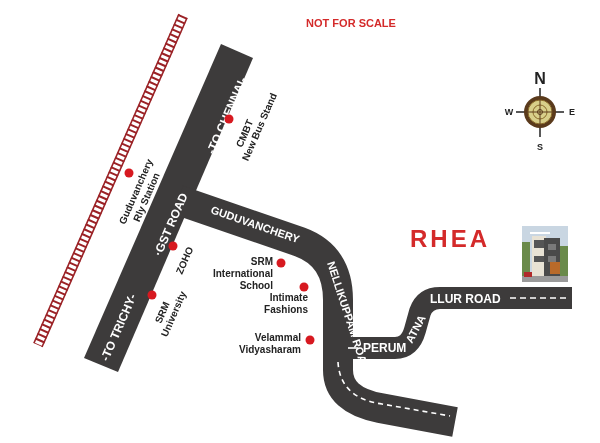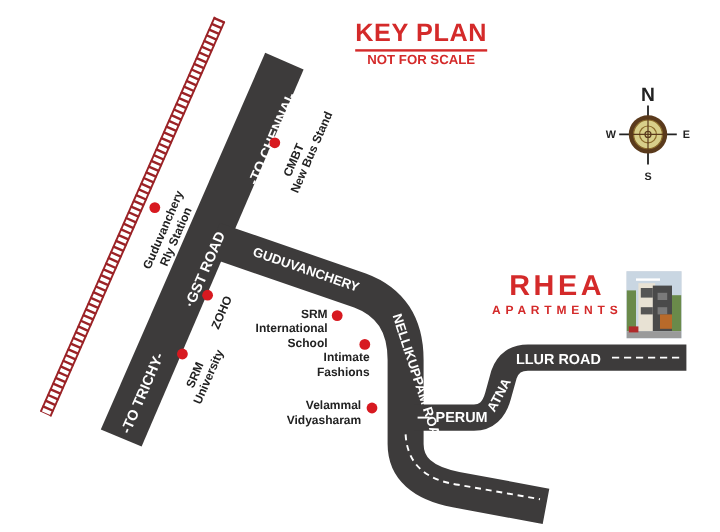--- a/index.html
+++ b/index.html
@@ -96,27 +96,25 @@
     <g font-family="Liberation Sans, sans-serif" font-weight="bold" fill="#222" text-anchor="middle">
       <text x="540" y="84" font-size="16">N</text>
       <text x="540" y="150" font-size="9">S</text>
       <text x="509" y="115" font-size="9">W</text>
       <text x="572" y="115" font-size="9">E</text>
     </g>
   </g>
 </svg>
 
 <div class="title">
-  <div class="main">KEY PLAN</div>
   <div class="sub">NOT FOR SCALE</div>
 </div>
 
 <div class="brand">
   <div class="name">RHEA</div>
-  <div class="sub">APARTMENTS</div>
 </div>
 
 <div class="photo">
   <svg width="46" height="56" viewBox="0 0 46 56" xmlns="http://www.w3.org/2000/svg">
     <rect x="0" y="0" width="46" height="56" fill="#c9d6e2"></rect>
     <rect x="0" y="16" width="8" height="34" fill="#6a8a4a"></rect>
     <rect x="38" y="20" width="8" height="30" fill="#6a8a4a"></rect>
     <rect x="10" y="10" width="14" height="40" fill="#e8e2d4"></rect>
     <rect x="22" y="12" width="16" height="38" fill="#4a4a4a"></rect>
     <rect x="12" y="14" width="10" height="8" fill="#555"></rect>

